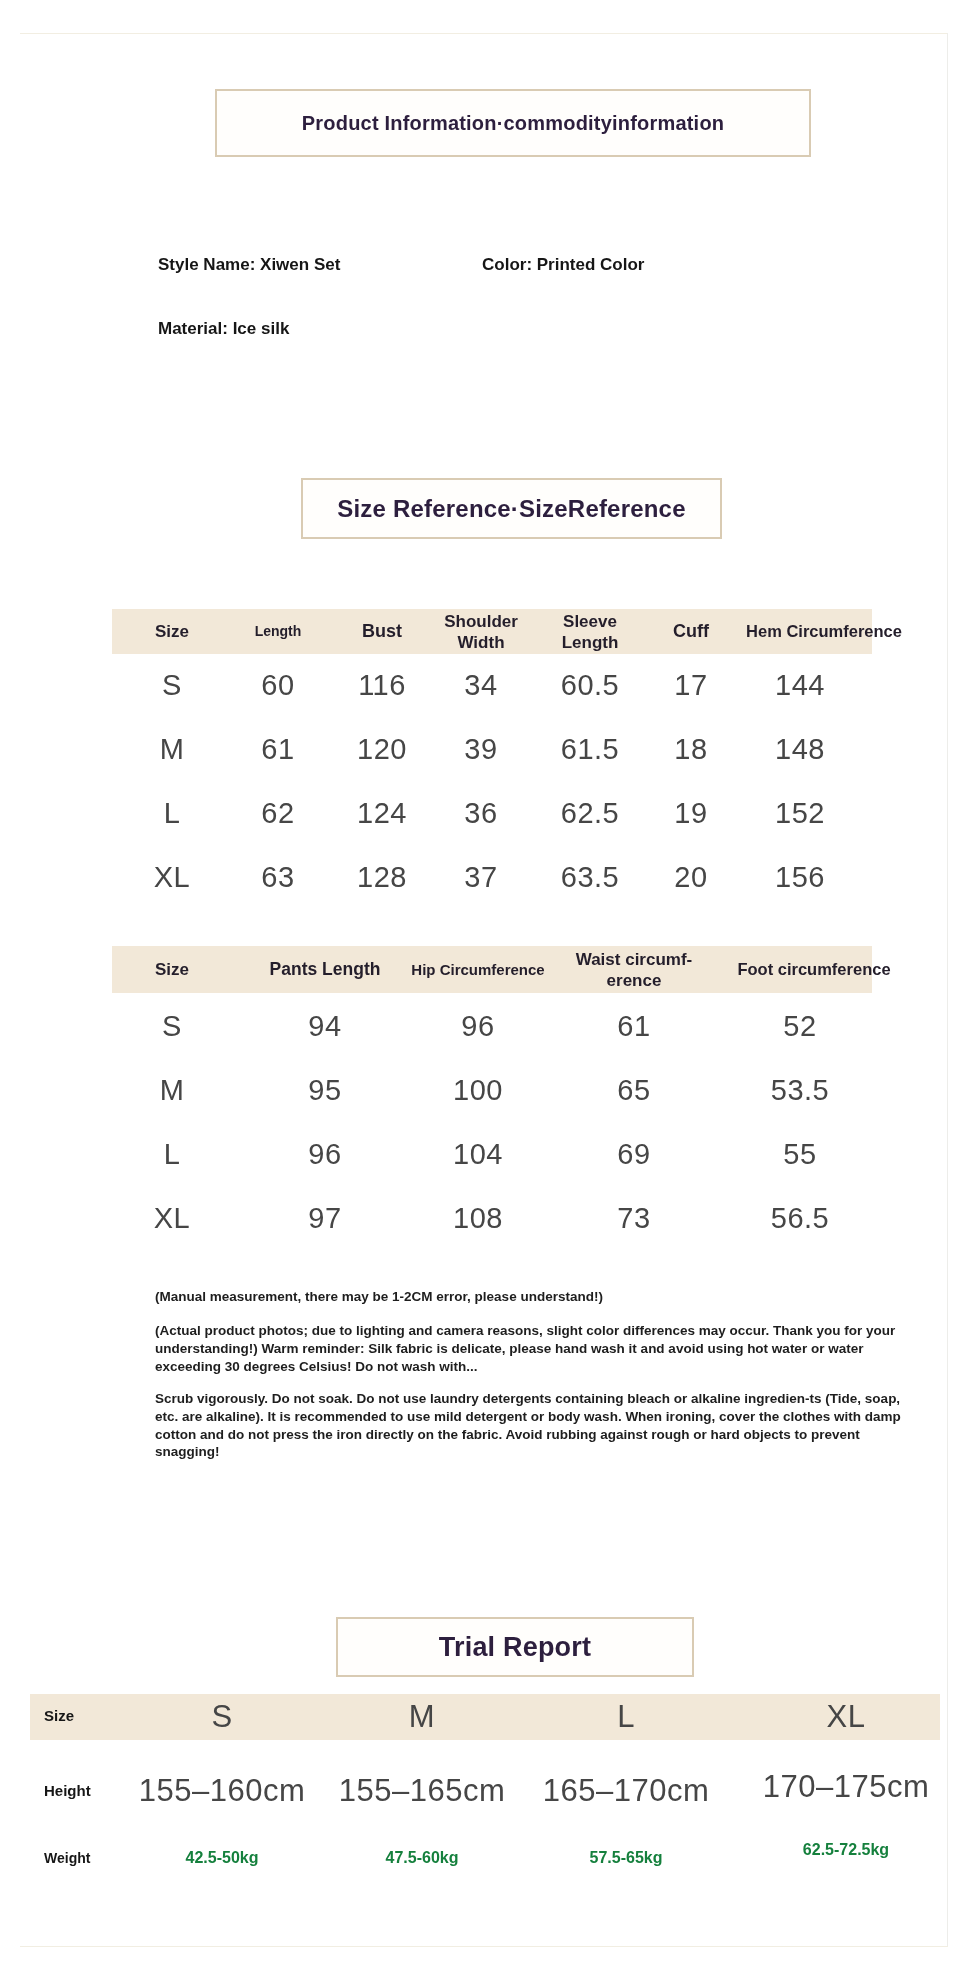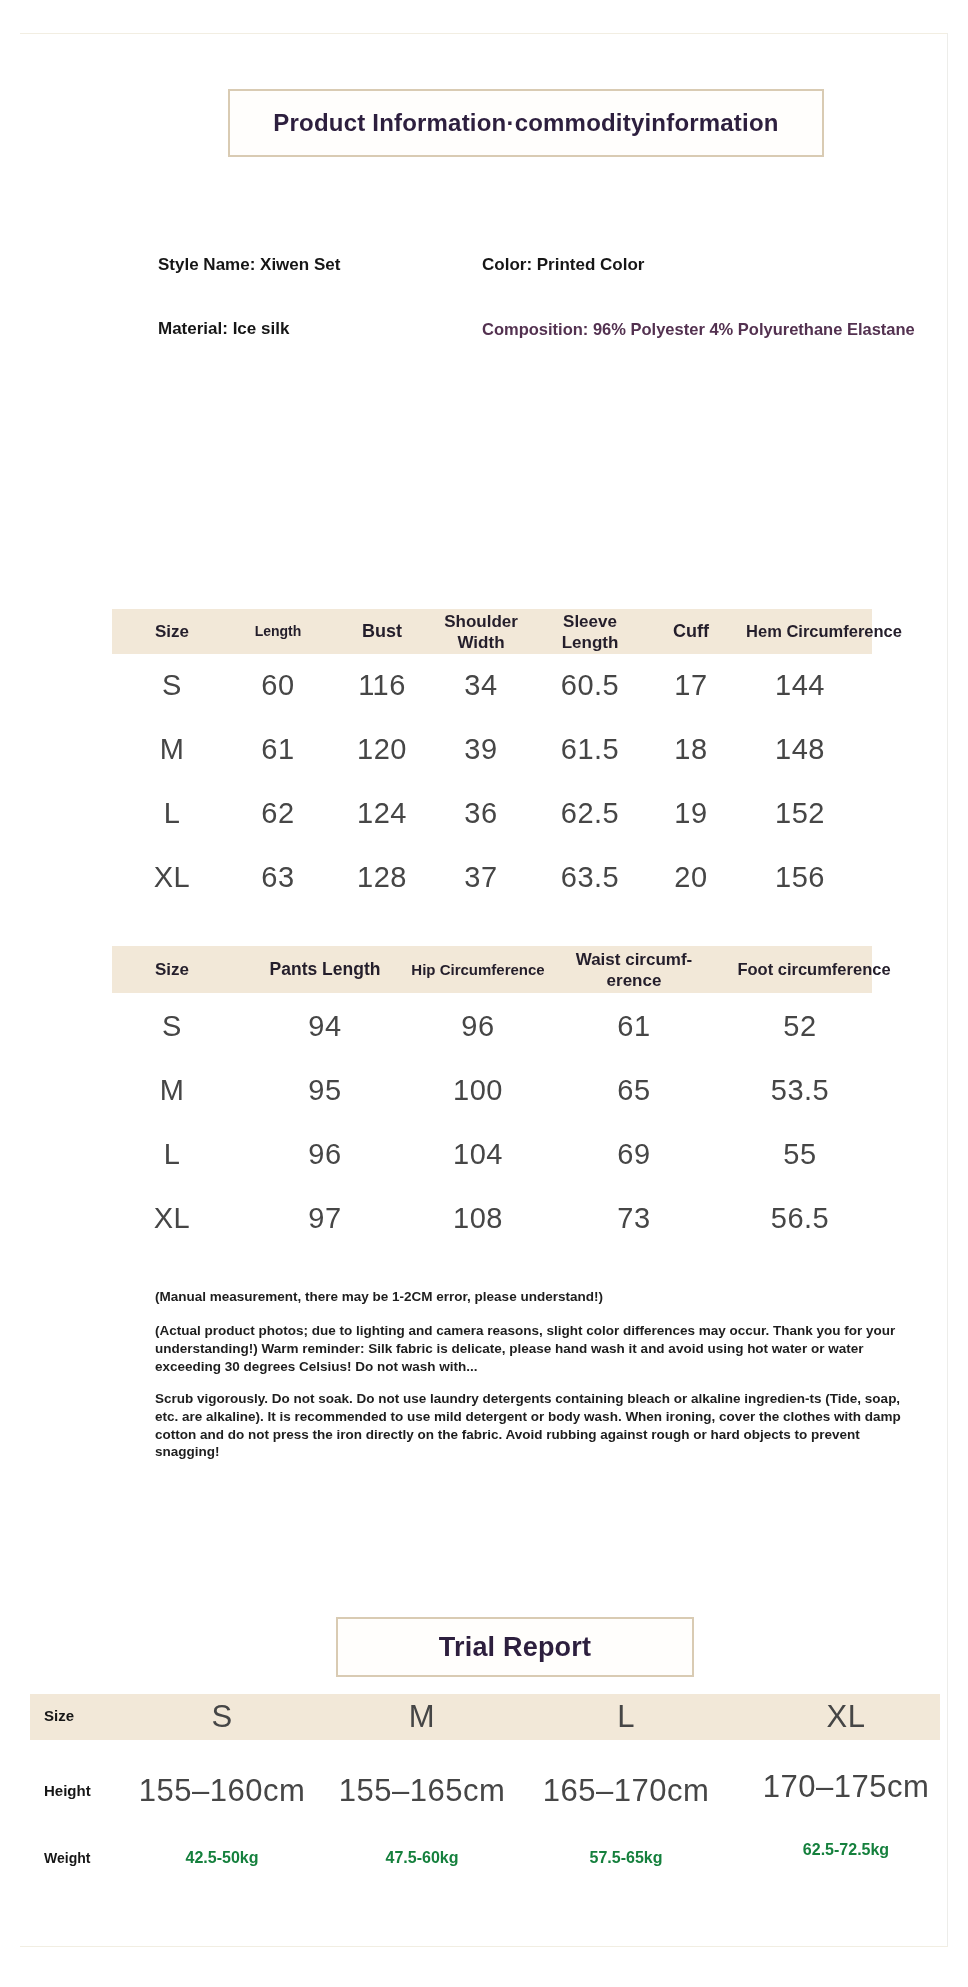--- a/index.html
+++ b/index.html
@@ -53,29 +53,31 @@
 </style>
 </head>
 <body>
 
 <div id="page">
 
   <div class="hline" style="left:20px; top:33px; width:928px;"></div>
   <div class="vline" style="left:947px; top:33px; height:1913px;"></div>
   <div class="hline" style="left:20px; top:1946px; width:928px;"></div>
 
-  <div class="title-box" style="left:228px; top:89px; width:592px; height:64px; font-size:24px;">
+  <div class="title-box" style="left:215px; top:89px; width:592px; height:64px; font-size:20px;">
     <span>Product Information·commodityinformation</span>
   </div>
 
   <div class="info-label" style="left:158px; top:253px;">Style Name: Xiwen Set</div>
   <div class="info-label" style="left:482px; top:253px;">Color: Printed Color</div>
   <div class="info-label" style="left:158px; top:317px;">Material: Ice silk</div>
-  <div class="info-label info-accent" style="left:482px; top:317px; font-size:16.5px;">Composition: 96% Polyester 4% Polyurethane Elastane</div>
 
+  <div class="title-box" style="left:301px; top:478px; width:417px; height:57px; font-size:24px;">
+    <span>Size Reference·SizeReference</span>
+  </div>
 
   <div class="band" style="left:112px; top:609px; width:760px; height:45px;"></div>
   <div class="row" style="top:609px; height:45px;">
     <span class="cell th" style="left:172px;">Size</span>
     <span class="cell th th-sm" style="left:278px;">Length</span>
     <span class="cell th" style="left:382px; font-size:18px;">Bust</span>
     <span class="cell th" style="left:481px;">Shoulder
 Width</span>
     <span class="cell th" style="left:590px;">Sleeve
 Length</span>

